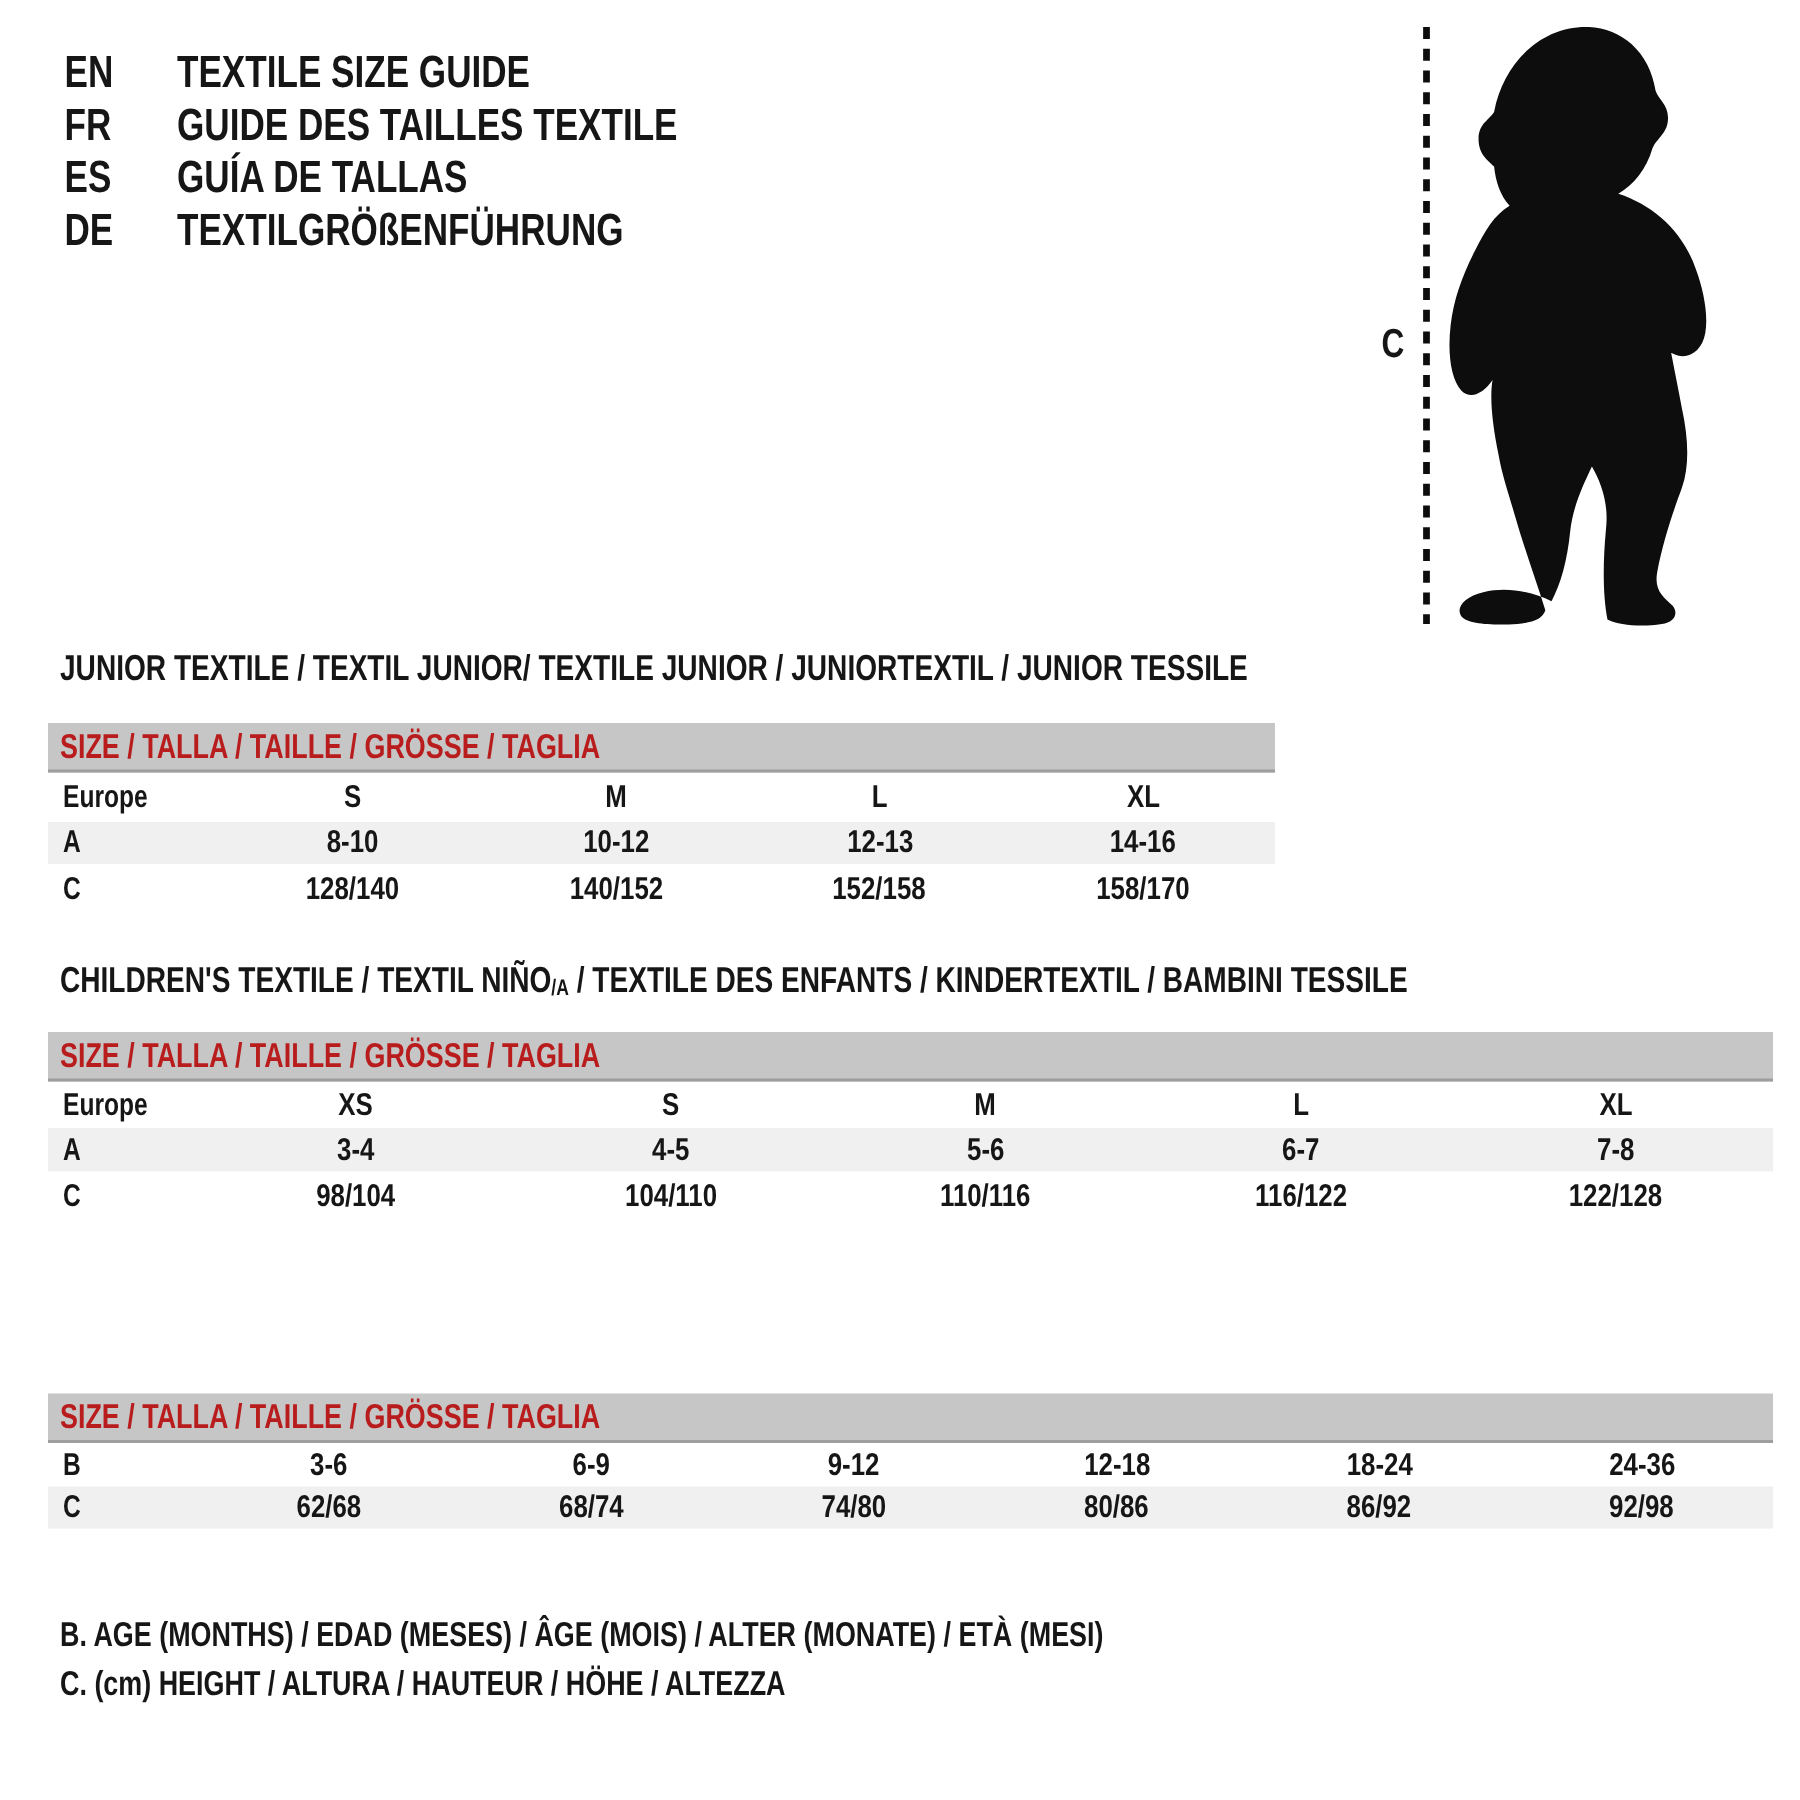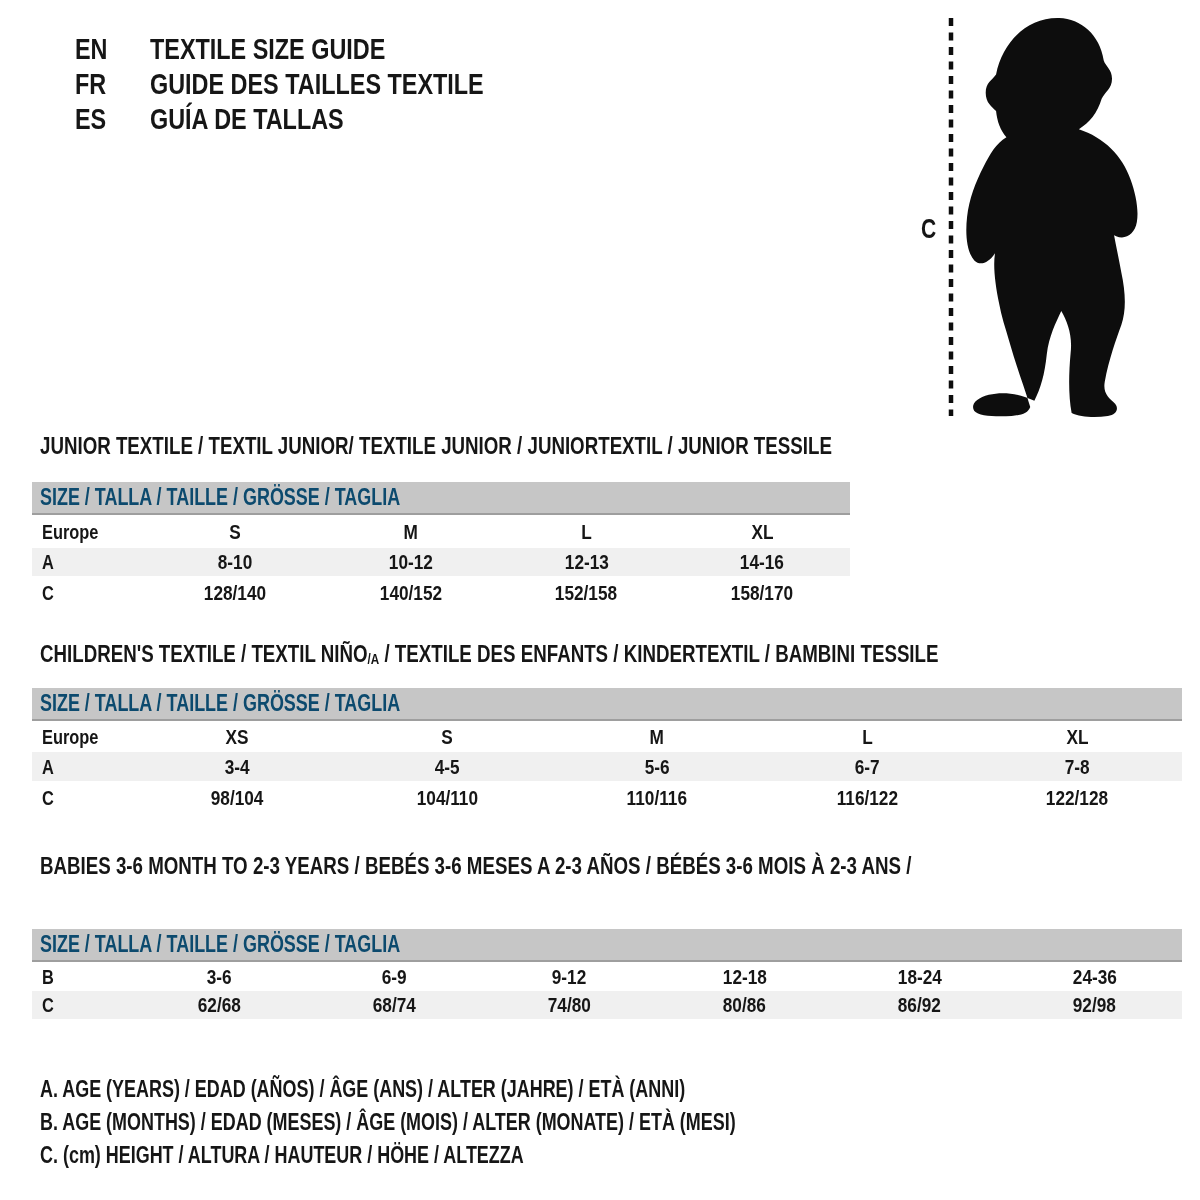--- a/index.html
+++ b/index.html
@@ -7,37 +7,37 @@
     width:1200px;height:1200px;position:relative;overflow:hidden;
     background:#ffffff;color:var(--text,#161616);
     font-family:"Liberation Sans","DejaVu Sans",sans-serif;font-weight:700;
   }
   
   .cond{display:inline-block;transform:scaleX(0.78);transform-origin:0 50%;white-space:nowrap;}
   .condc{display:inline-block;transform:scaleX(0.82);transform-origin:50% 50%;white-space:nowrap;}
 
   
   .lang-block{position:absolute;left:43px;top:31px;}
-  .lang-row{height:35px;line-height:35px;font-size:30px;margin-left:32px;}
+  .lang-row{height:35px;line-height:35px;font-size:30px;}
   .lang-code{display:inline-block;width:75px;}
 
   
   .fig-svg{position:absolute;left:965px;top:14px;color:var(--silhouette,#0d0d0d);}
   .dash-svg{position:absolute;left:948px;top:18px;color:var(--silhouette,#0d0d0d);}
   .c-label{position:absolute;left:921px;top:212px;font-size:27px;line-height:35px;}
 
   
   .sec-title{position:absolute;left:40px;font-size:24px;line-height:28px;text-decoration:underline;}
   .sub{font-size:15px;vertical-align:-2px;}
 
   
   .sizebar{
     position:absolute;left:32px;height:33px;box-sizing:border-box;
     background:var(--bar-bg,#c6c6c6);border-bottom:2px solid var(--bar-edge,#9e9e9e);
-    display:flex;align-items:center;padding-left:8px;font-size:23px;color:#0c4a6e;
+    display:flex;align-items:center;padding-left:8px;font-size:23px;color:#b91c1c;
   }
   
   .trow{position:absolute;left:32px;display:flex;align-items:center;font-size:21px;}
   .trow.alt{background:var(--row-alt-bg,#f0f0f0);}
   .tlab{box-sizing:border-box;padding-left:10px;text-align:left;}
   .jt .tlab{width:115px;}
   .cb .tlab{width:100px;}
   .tc{flex:1;text-align:center;}
 
   
@@ -49,20 +49,23 @@
 
 <div class="lang-block">
   <div class="lang-row">
     <span class="lang-code"><span class="cond">EN</span></span><span class="cond">TEXTILE SIZE GUIDE</span>
   </div>
   <div class="lang-row">
     <span class="lang-code"><span class="cond">FR</span></span><span class="cond">GUIDE DES TAILLES TEXTILE</span>
   </div>
   <div class="lang-row">
     <span class="lang-code"><span class="cond">ES</span></span><span class="cond">GUÍA DE TALLAS</span>
+  </div>
+  <div class="lang-row">
+    <span class="lang-code"><span class="cond">DE</span></span><span class="cond">TEXTILGRÖßENFÜHRUNG</span>
   </div>
 </div>
 
 <svg class="dash-svg" width="6" height="398" viewBox="0 0 6 398">
   <line x1="3" y1="0" x2="3" y2="398" stroke="currentColor" stroke-width="4.5" stroke-dasharray="8 6.5"></line>
 </svg>
 
 <div class="c-label"><span class="cond">C</span></div>
 
 <svg class="fig-svg" width="176" height="404" viewBox="0 0 170 400" preserveAspectRatio="none">
@@ -126,21 +129,20 @@
 <div class="trow cb" style="top:781px;width:1150px;height:33px">
   <div class="tlab"><span class="cond">C</span></div>
   <div class="tc"><span class="condc">98/104</span></div>
   <div class="tc"><span class="condc">104/110</span></div>
   <div class="tc"><span class="condc">110/116</span></div>
   <div class="tc"><span class="condc">116/122</span></div>
   <div class="tc"><span class="condc">122/128</span></div>
 </div>
 
 <div class="sec-title" style="top:848px">
-  <div style="height:35px;line-height:35px"><span class="cond">BABIES 3-6 MONTH TO 2-3 YEARS / BEBÉS 3-6 MESES A 2-3 AÑOS / BÉBÉS 3-6 MOIS À 2-3 ANS /</span></div>
 </div>
 
 <div class="sizebar" style="top:929px;width:1150px">
   <span class="cond">SIZE / TALLA / TAILLE / GRÖSSE / TAGLIA</span>
 </div>
 
 <div class="trow cb" style="top:962px;width:1150px;height:29px">
   <div class="tlab"><span class="cond">B</span></div>
   <div class="tc"><span class="condc">3-6</span></div>
   <div class="tc"><span class="condc">6-9</span></div>
@@ -153,16 +155,15 @@
   <div class="tlab"><span class="cond">C</span></div>
   <div class="tc"><span class="condc">62/68</span></div>
   <div class="tc"><span class="condc">68/74</span></div>
   <div class="tc"><span class="condc">74/80</span></div>
   <div class="tc"><span class="condc">80/86</span></div>
   <div class="tc"><span class="condc">86/92</span></div>
   <div class="tc"><span class="condc">92/98</span></div>
 </div>
 
 <div class="footnotes">
-  <div class="foot-line"><span class="cond">A. AGE (YEARS) / EDAD (AÑOS) / ÂGE (ANS) / ALTER (JAHRE) / ETÀ (ANNI)</span></div>
   <div class="foot-line"><span class="cond">B. AGE (MONTHS) / EDAD (MESES) / ÂGE (MOIS) / ALTER (MONATE) / ETÀ (MESI)</span></div>
   <div class="foot-line"><span class="cond">C. (cm) HEIGHT / ALTURA / HAUTEUR / HÖHE / ALTEZZA</span></div>
 </div>
 
 </body></html>

